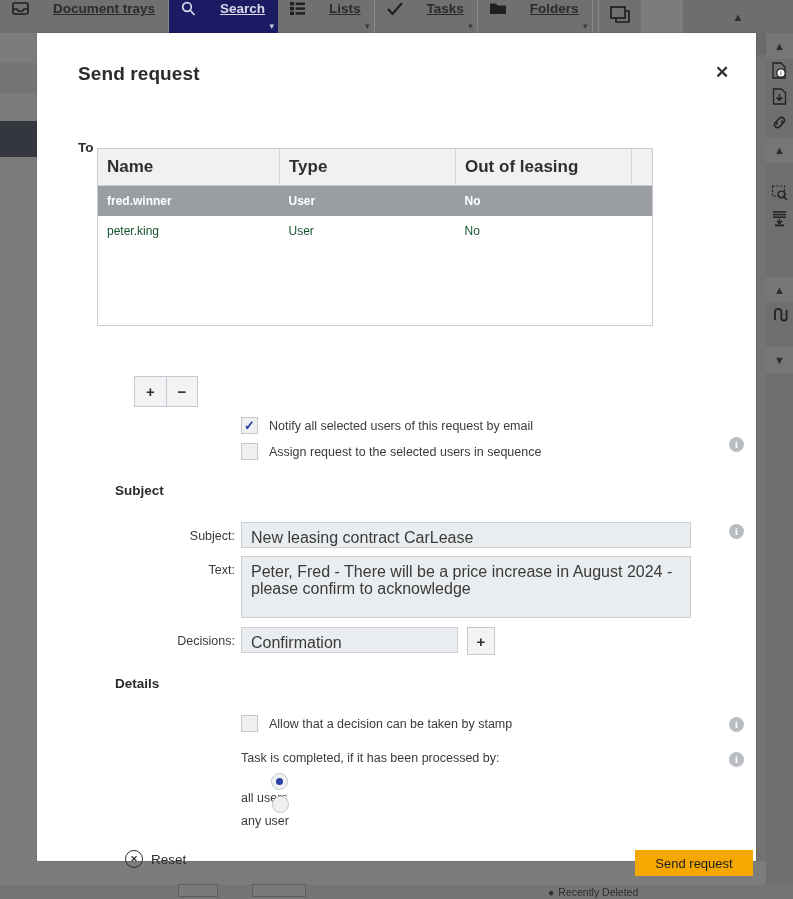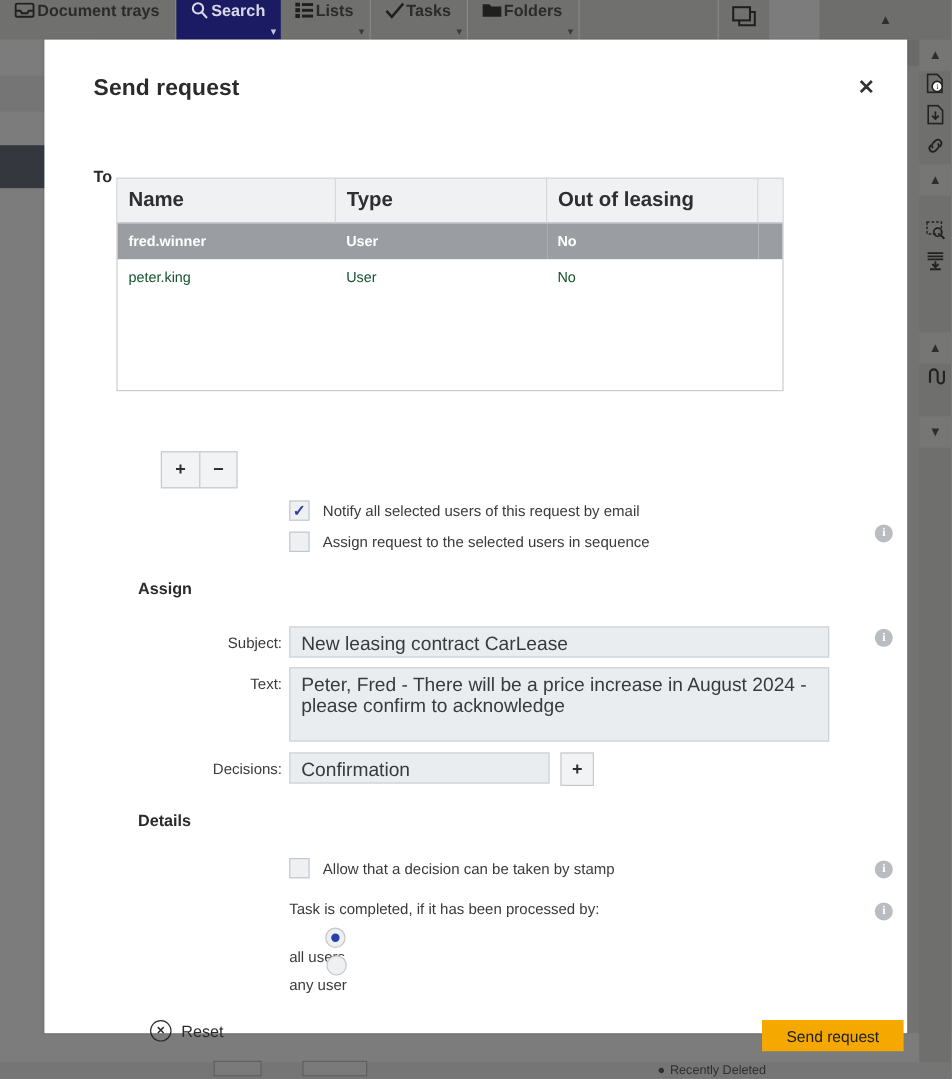--- a/index.html
+++ b/index.html
@@ -12,24 +12,25 @@
   #app { position: relative; width: 793px; height: 899px; }
 
   
   .bg-layer { position: absolute; inset: 0; background: #7c7c7c; }
 
   .topbar {
     position: absolute; top: 0; left: 0; width: 641px; height: 33px;
     background: #70706f; display: flex; align-items: stretch;
   }
   .tab {
-    display: flex; align-items: center; gap: 2px;
+    display: flex; align-items: center; gap: 24px;
     padding: 0 13px 16px 12px; position: relative;
     color: #2b2b2b; font-size: 13.5px; font-weight: bold;
     border-right: 1px solid #888;
+    text-decoration: underline;
   }
   .tab .chev {
     position: absolute; right: 4px; bottom: 2px;
     font-size: 9px; color: #3a3a3a; font-weight: normal;
   }
   .tab.active { background: #1b1b63; color: #d8d8e8; border-right: none; }
   .tab.active .chev { color: #c8c8dd; }
   .tab-ico { font-size: 14px; line-height: 1; display: inline-block; }
   .tab-ico svg { display: block; }
 
@@ -449,21 +450,21 @@
         <span class="cb-label">Notify all selected users of this request by email</span>
       </div>
 
       <div class="cbrow" style="left:204px; top:410px;">
         <span class="cbox"></span>
         <span class="cb-label">Assign request to the selected users in sequence</span>
       </div>
 
       <div class="info-ico" style="position:absolute; left:692px; top:404px;">i</div>
 
-      <div class="sect-title lbl-request">Assign</div>
+      <div class="sect-title lbl-request">Subject</div>
 
       <div class="fld-label" style="left:88px; top:496px;">Subject:</div>
       <div class="fld" style="left:204px; top:489px; width:450px; height:26px;">New leasing contract CarLease</div>
       <div class="info-ico" style="position:absolute; left:692px; top:491px;">i</div>
 
       <div class="fld-label" style="left:88px; top:530px;">Text:</div>
       <div class="fld" style="left:204px; top:523px; width:450px; height:62px;">Peter, Fred - There will be a price increase in August 2024 - please confirm to acknowledge</div>
 
       <div class="fld-label" style="left:88px; top:601px;">Decisions:</div>
       <div class="fld" style="left:204px; top:594px; width:217px; height:26px;">Confirmation</div>

